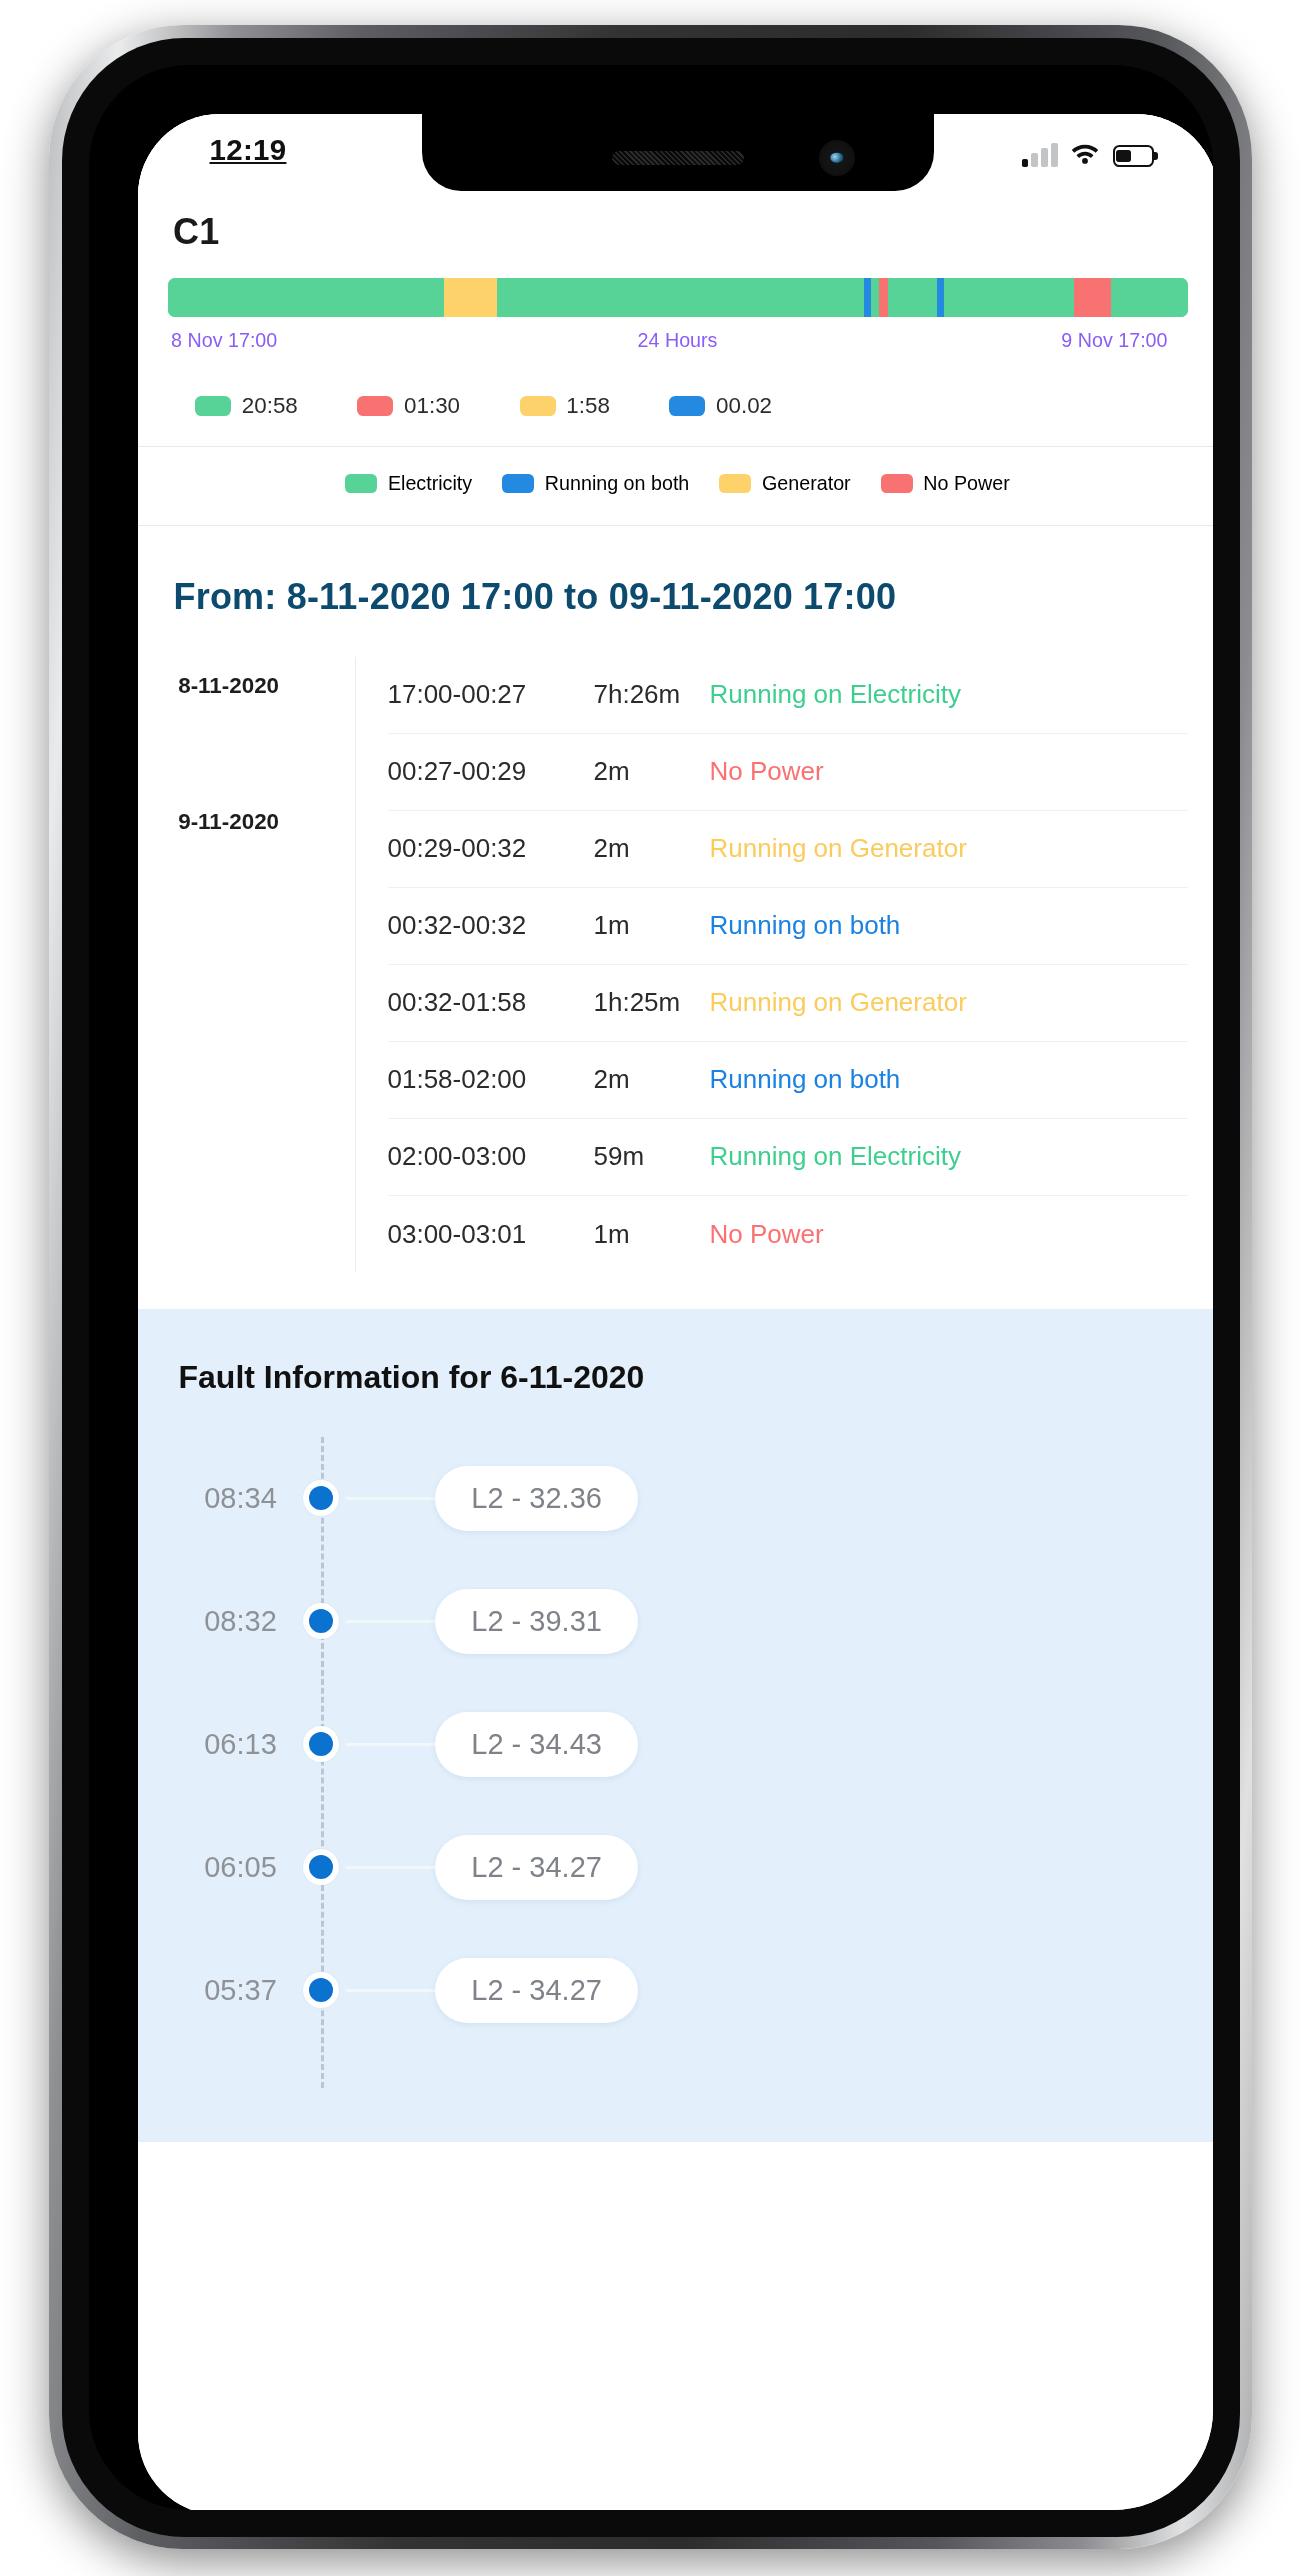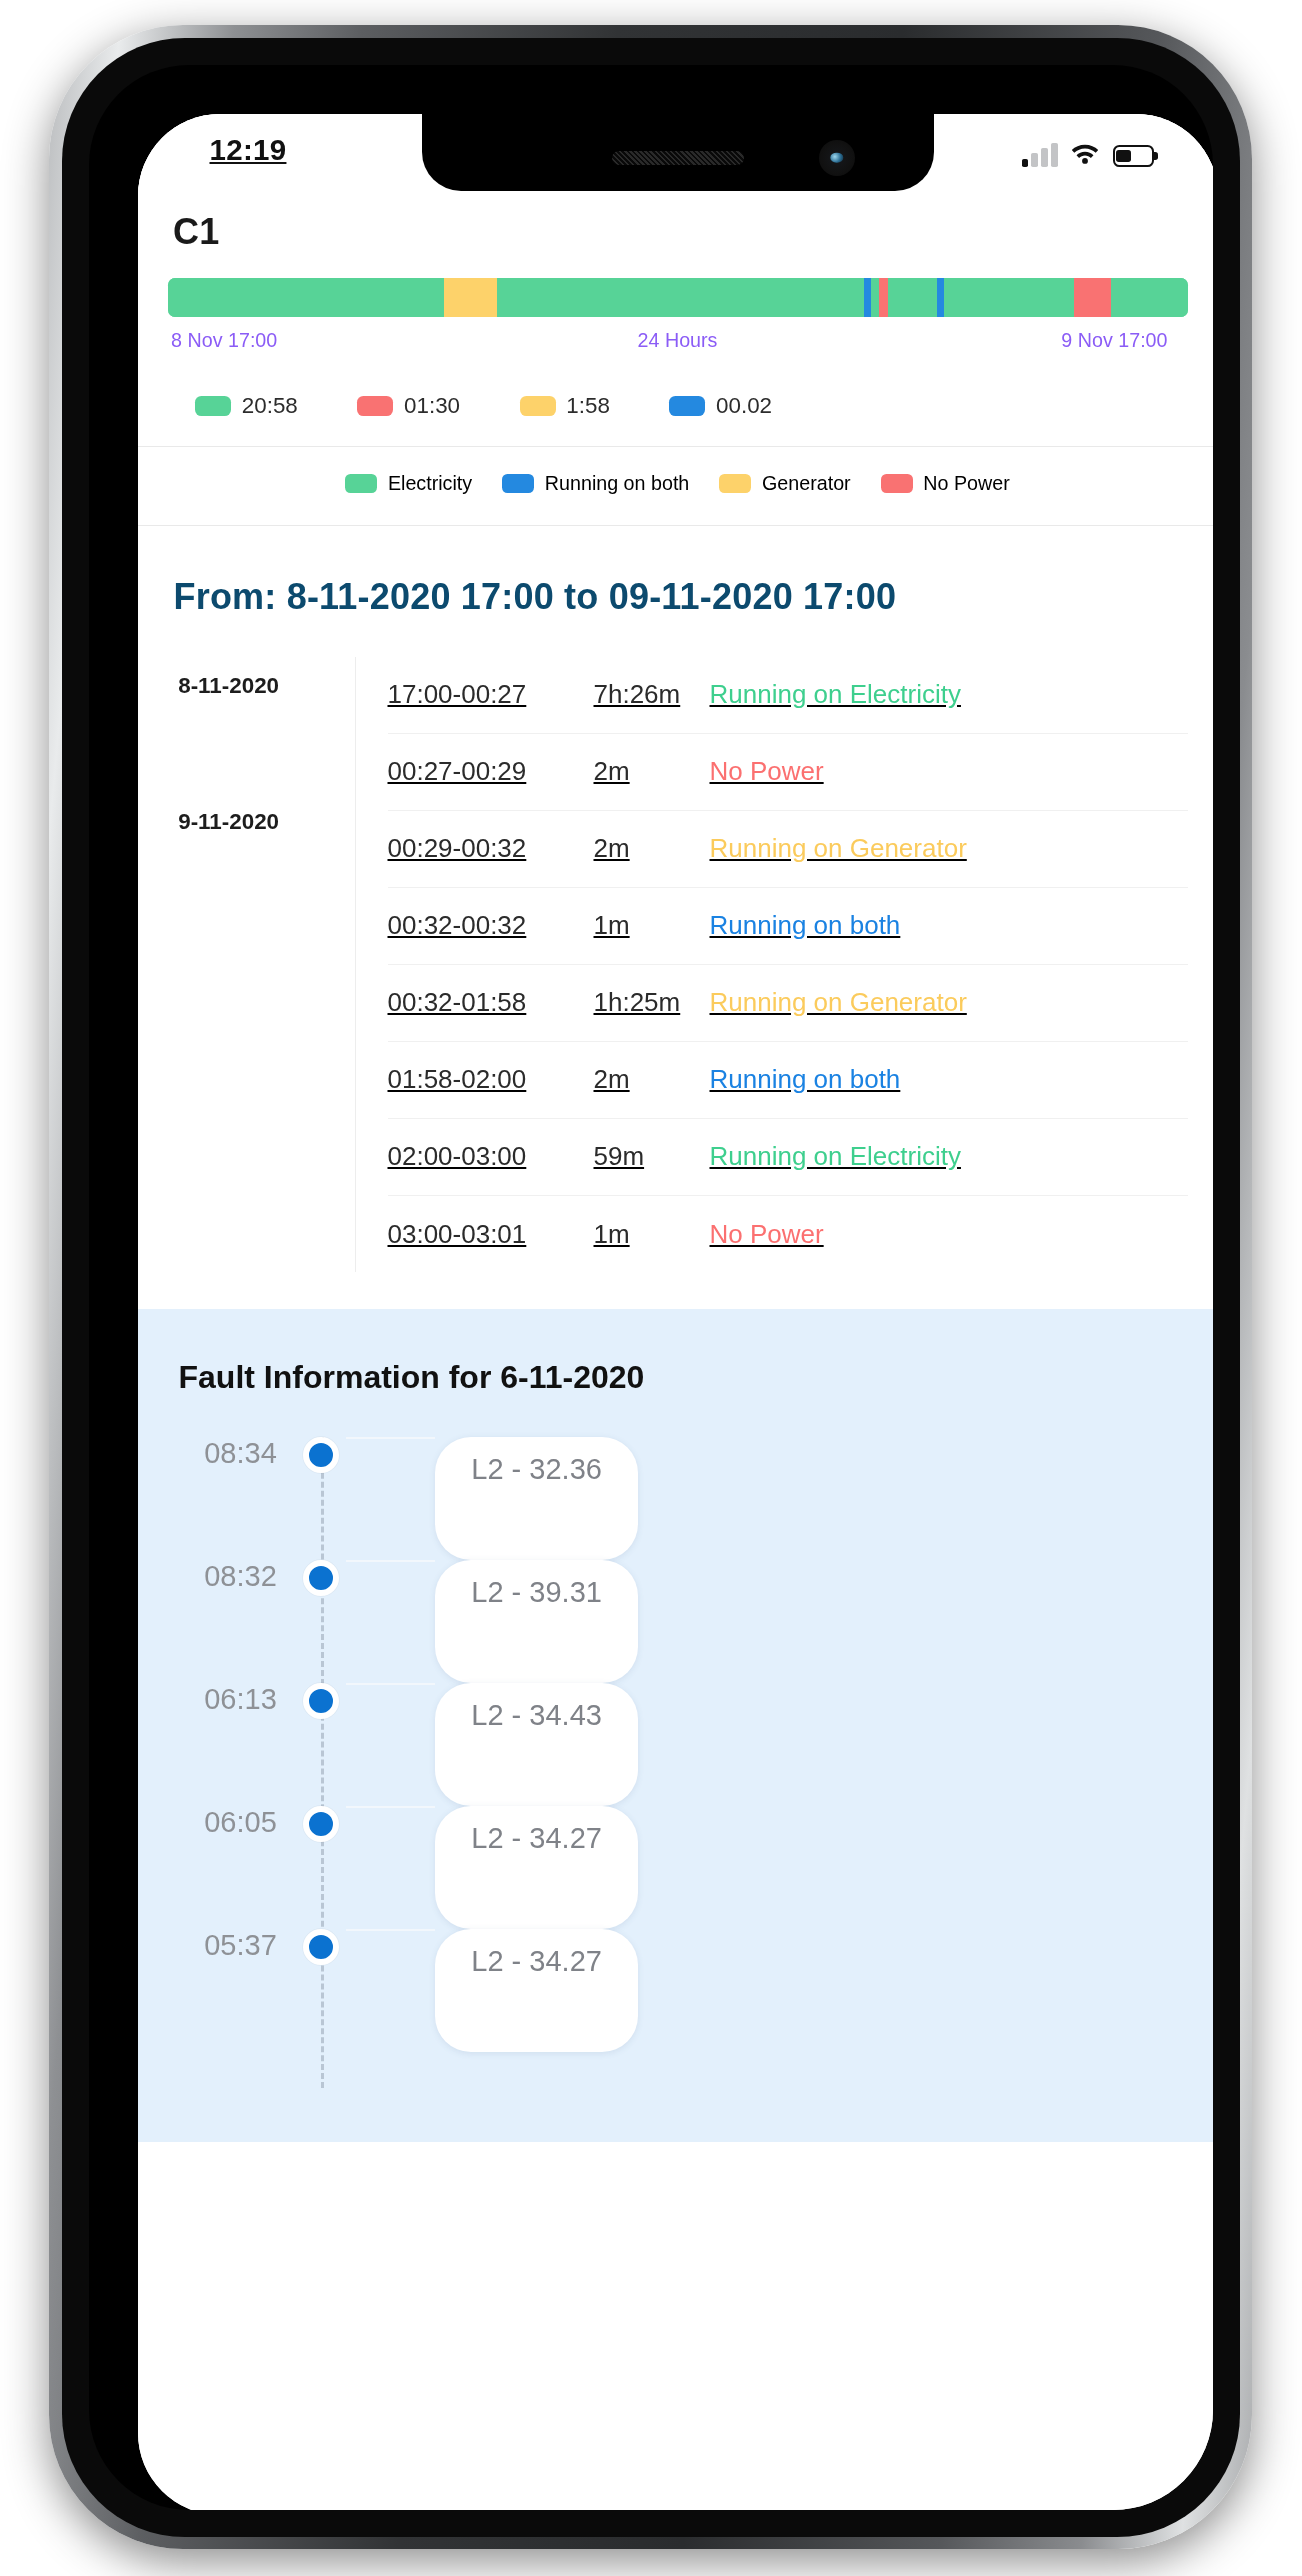--- a/index.html
+++ b/index.html
@@ -241,21 +241,20 @@
     color: #0c4a6e;
     padding: 50px 30px 9px 36px;
     letter-spacing: 0.2px;
   }
 
   
   #log-table {
     display: flex;
     padding: 30px 30px 36px 30px;
     background: #fff;
-    text-decoration: underline;
   }
   #log-dates {
     width: 188px;
     position: relative;
     flex: 0 0 188px;
     border-right: 1.8px solid #ededed;
   }
   .date-label {
     position: absolute;
     left: 10.7px;
@@ -298,20 +297,21 @@
     position: absolute;
     left: 183px;
     top: 0;
     bottom: -27px;
     width: 0;
     border-left: 3.6px dashed #b9c6d4;
   }
   .fault-row {
     position: relative;
     display: flex;
+    align-items: center;
     height: 123px;
   }
   .fault-time {
     width: 159px;
     text-align: right;
     padding-right: 19.7px;
     font-size: 29px;
     color: #8e9196;
   }
   .fault-dot-wrap {

